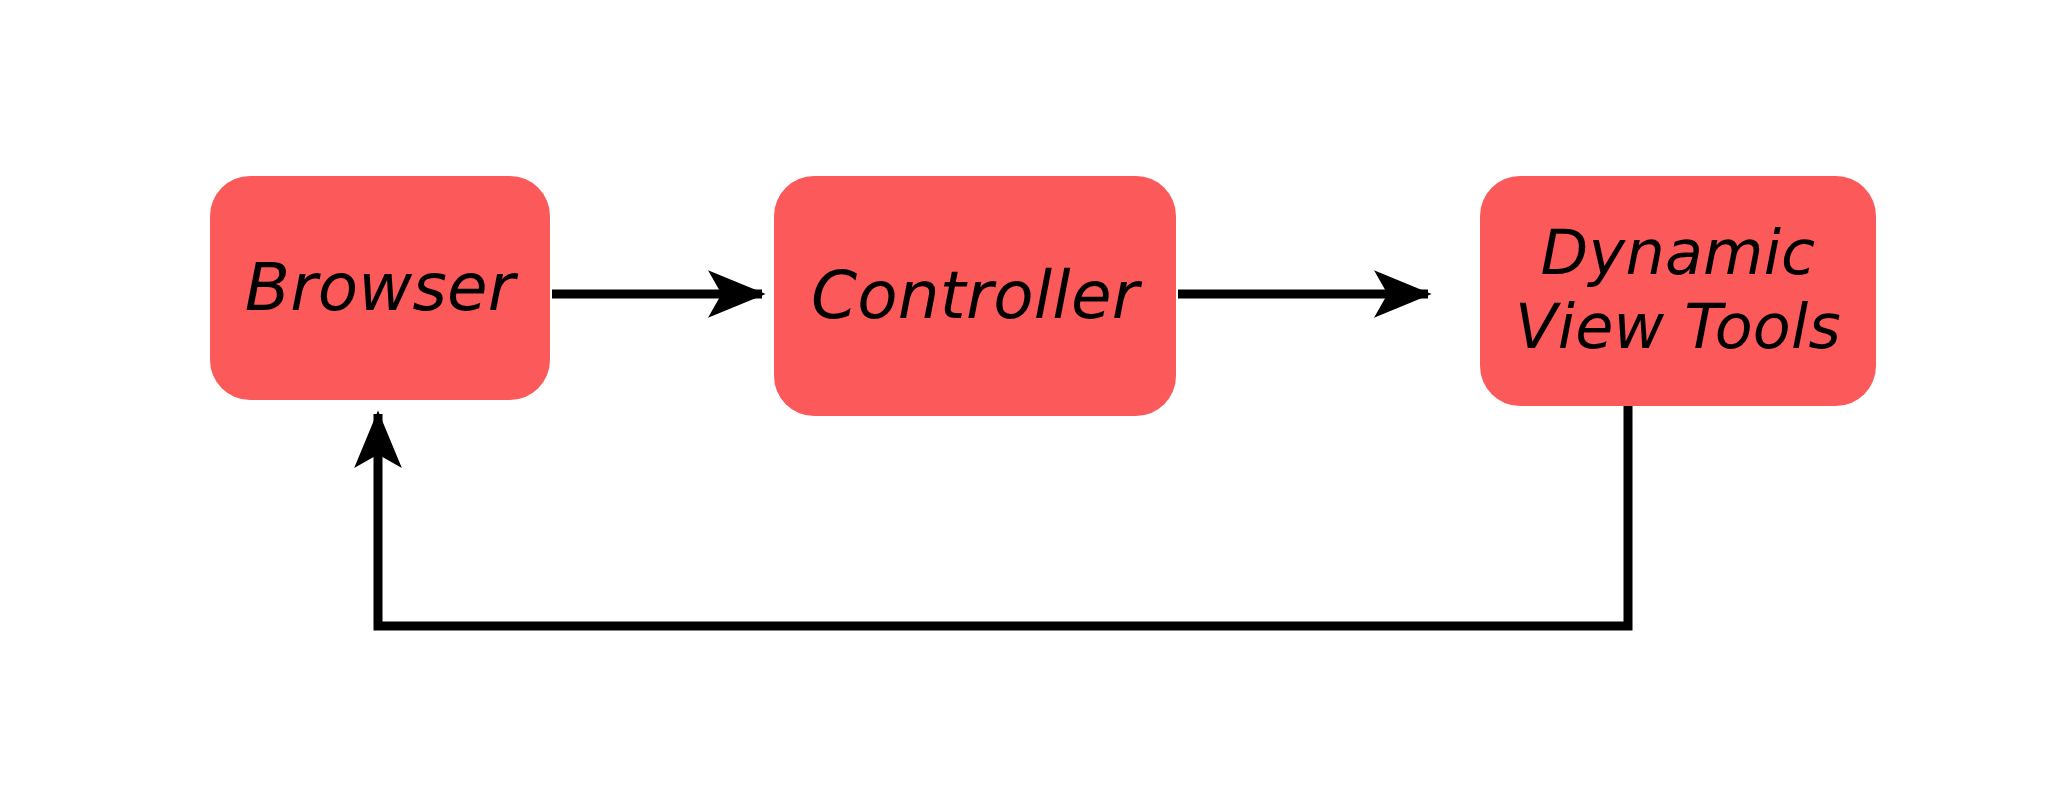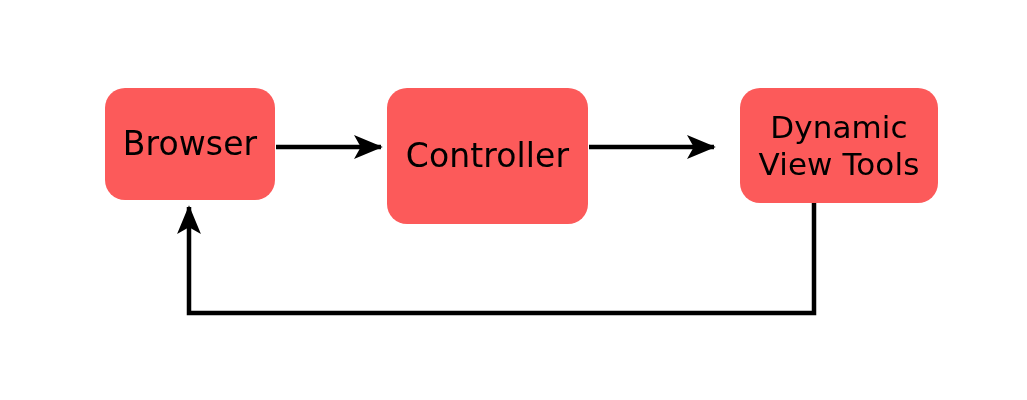--- a/index.html
+++ b/index.html
@@ -36,33 +36,34 @@
     text-align: center;
     color: #000000;
     line-height: 1.18;
     letter-spacing: 0.1px;
     font-weight: 400;
   }
   .node-label {
     display: block;
     padding: 0 6px;
     white-space: pre-line;
+    font-style: italic;
   }
   #node-browser {
     left: 105px;
     top: 88px;
     width: 170px;
     height: 112px;
     font-size: 33px;
   }
   #node-controller {
     left: 387px;
     top: 88px;
     width: 201px;
-    height: 136px;
+    height: 120px;
     font-size: 33px;
   }
   #node-dynamic-view-tools {
     left: 740px;
     top: 88px;
     width: 198px;
     height: 115px;
     font-size: 31px;
   }
 </style>

